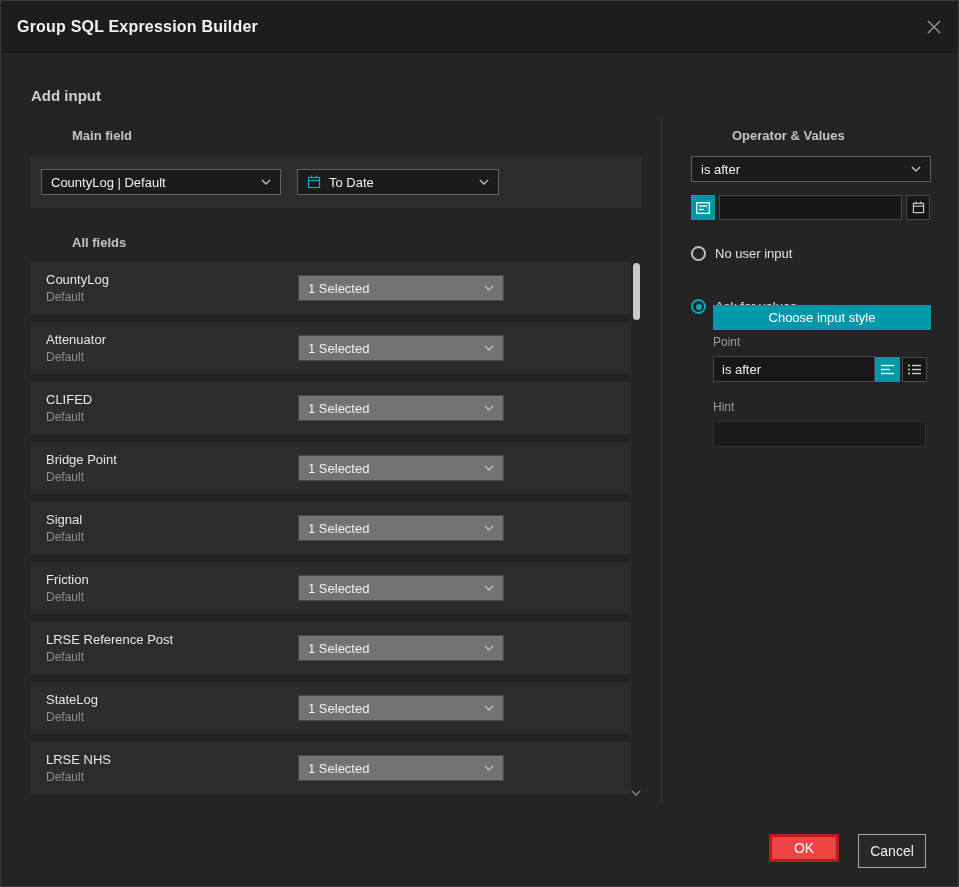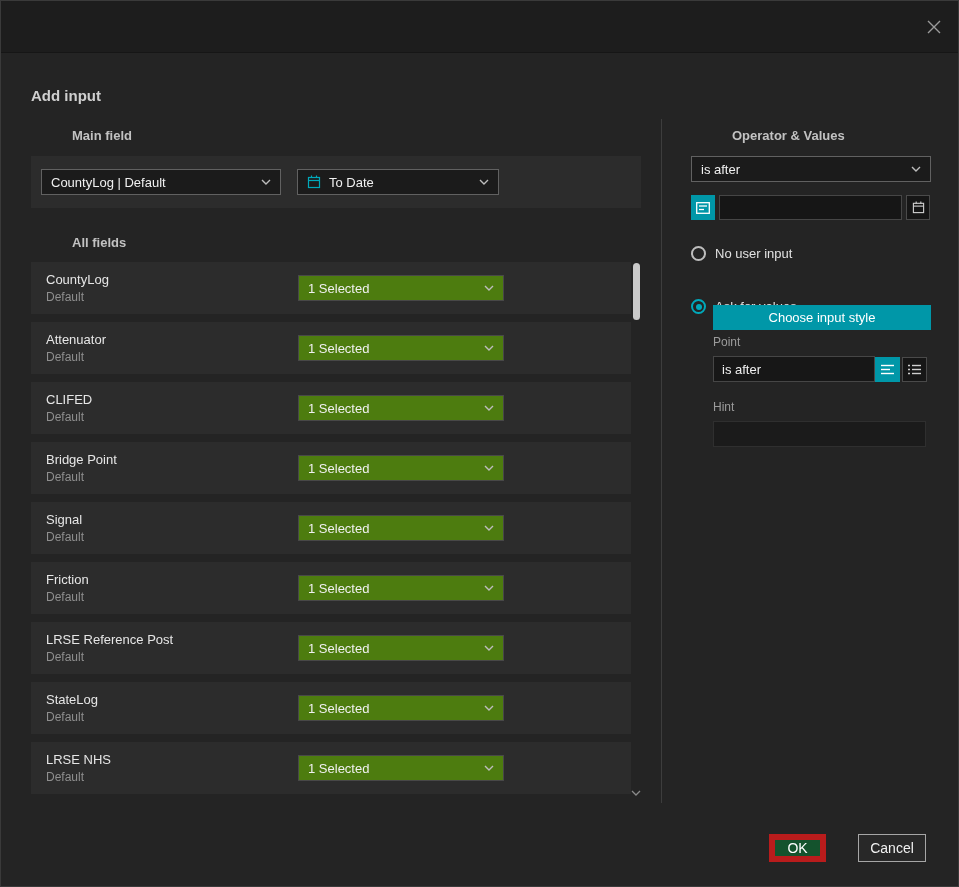--- a/index.html
+++ b/index.html
@@ -26,21 +26,21 @@
   
   .main-panel { position:absolute; left:30px; top:155px; width:610px; height:52px; background:#2c2c2c; }
   .main-select { position:absolute; left:10px; top:13px; width:240px; height:26px; }
   .date-select { position:absolute; left:266px; top:13px; width:202px; height:26px; }
 
   
   .fields-list { position:absolute; left:30px; top:261px; width:600px; }
   .field-row { position:relative; height:52px; margin-bottom:8px; background:#2c2c2c; }
   .field-name { position:absolute; left:15px; top:10px; font-size:13px; color:#e6e6e6; }
   .field-sub { position:absolute; left:15px; top:28px; font-size:12px; color:#8f8f8f; }
-  .row-select { position:absolute; left:267px; top:13px; width:206px; height:26px; background:#4d7c0f; border-color:#484848; }
+  .row-select { position:absolute; left:267px; top:13px; width:206px; height:26px; background:#737373; border-color:#484848; }
 
   
   .scrollbar { position:absolute; left:632px; top:261px; width:7px; height:528px; }
   .scroll-thumb { position:absolute; left:0; top:1px; width:7px; height:57px; background:#c9c9c9; border-radius:4px; }
   .scroll-arrow { position:absolute; left:628px; top:787px; width:14px; height:10px; display:flex; align-items:center; justify-content:center; }
 
   
   .v-divider { position:absolute; left:660px; top:118px; width:1px; height:684px; background:#3d3d3d; }
 
   
@@ -63,29 +63,30 @@
   .choose-btn { position:absolute; left:712px; top:304px; width:218px; height:25px; background:#0097a8; color:#ffffff; font-size:13px; border:none; cursor:pointer; font-family:"Liberation Sans", sans-serif; display:flex; align-items:center; justify-content:center; }
   .cap { position:absolute; font-size:12px; color:#9b9b9b; }
   .cap-label { left:712px; top:334px; }
   .cap-hint { left:712px; top:399px; }
   .label-input { position:absolute; left:712px; top:355px; width:162px; height:26px; background:#171717; border:1px solid #464646; color:#f0f0f0; font-size:13px; padding:0 8px; font-family:"Liberation Sans", sans-serif; }
   .align-btn { position:absolute; left:874px; top:356px; width:25px; height:25px; }
   .list-btn { position:absolute; left:901px; top:356px; width:25px; height:25px; }
   .hint-input { position:absolute; left:712px; top:420px; width:213px; height:26px; background:#1b1b1b; border:1px solid #2f2f2f; color:#f0f0f0; font-size:13px; padding:0 8px; font-family:"Liberation Sans", sans-serif; }
 
   
-  .ok-btn { position:absolute; left:768px; top:833px; width:57px; height:28px; background:#14532d; border:6px solid #b91c1c; color:#fff; font-size:14px; cursor:pointer; font-family:"Liberation Sans", sans-serif; }
-  .cancel-btn { position:absolute; left:857px; top:833px; width:68px; height:28px; background:#282828; border:1px solid #a6a6a6; color:#f0f0f0; font-size:14px; cursor:pointer; font-family:"Liberation Sans", sans-serif; }
+  .ok-btn { position:absolute; left:768px; top:833px; width:70px; height:28px; background:#ef4444; border:3px solid #b91c1c; color:#fff; font-size:14px; cursor:pointer; font-family:"Liberation Sans", sans-serif; }
+  .cancel-btn { position:absolute; left:857px; top:833px; width:68px; height:34px; background:#282828; border:1px solid #a6a6a6; color:#f0f0f0; font-size:14px; cursor:pointer; font-family:"Liberation Sans", sans-serif; }
 </style>
 </head>
 <body>
 
 <div class="dialog">
 
   <div class="header">
+    <div class="title">Group SQL Expression Builder</div>
     <div class="close-btn">
       <svg width="16" height="16" viewBox="0 0 16 16">
           <path d="M2 2l12 12M14 2L2 14" stroke="#9a9a9a" stroke-width="1.4" fill="none"></path>
         </svg>
     </div>
   </div>
 
   <div class="h-add">Add input</div>
   <div class="h-sub h-main-field">Main field</div>
   <div class="h-sub h-all-fields">All fields</div>

